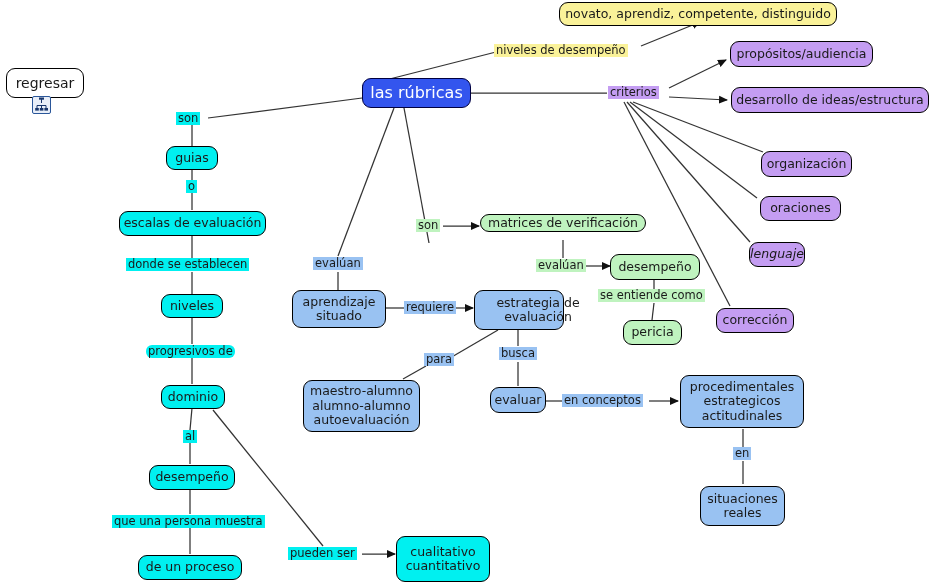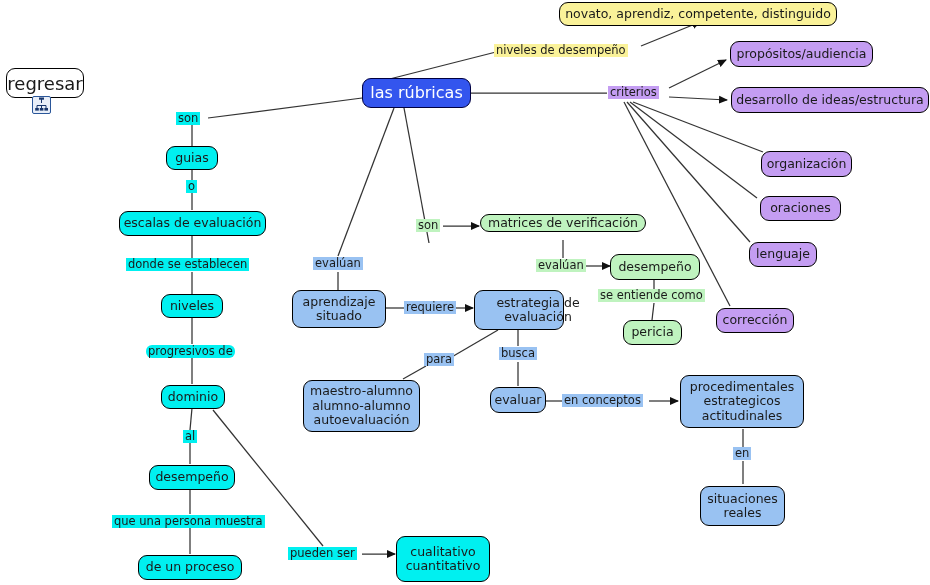--- a/index.html
+++ b/index.html
@@ -76,21 +76,21 @@
     top: 68px;
     width: 78px;
     height: 30px;
     box-sizing: border-box;
     background: #ffffff;
     border: 1.3px solid #000000;
     border-radius: 9px;
     display: flex;
     align-items: center;
     justify-content: center;
-    font-size: 18px;
+    font-size: 14px;
     color: #1a1a1a;
     z-index: 8;
     cursor: pointer;
   }
   #back-icon {
     position: absolute;
     left: 32px;
     top: 96px;
     width: 19px;
     height: 18px;
@@ -221,21 +221,21 @@
   </div>
 
   <div class="node root" style="left:362px; top:78px; width:109px; height:30px;">las rúbricas</div>
 
   <div class="node yellow" style="left:559px; top:2px; width:278px; height:24px;">novato, aprendiz, competente, distinguido</div>
 
   <div class="node purple" style="left:730px; top:41px; width:143px; height:26px;">propósitos/audiencia</div>
   <div class="node purple" style="left:731px; top:87px; width:198px; height:26px;">desarrollo de ideas/estructura</div>
   <div class="node purple" style="left:761px; top:151px; width:91px; height:26px;">organización</div>
   <div class="node purple" style="left:760px; top:196px; width:81px; height:25px;">oraciones</div>
-  <div class="node purple" style="left:749px; top:242px; width:68px; height:25px;">lenguaje</div>
+  <div class="node purple" style="left:749px; top:242px; width:56px; height:25px;font-style:italic;">lenguaje</div>
   <div class="node purple" style="left:716px; top:308px; width:78px; height:25px;">corrección</div>
 
   <div class="node cyan" style="left:166px; top:146px; width:52px; height:24px;">guias</div>
   <div class="node cyan" style="left:119px; top:211px; width:147px; height:25px;">escalas de evaluación</div>
   <div class="node cyan" style="left:161px; top:294px; width:62px; height:24px;">niveles</div>
   <div class="node cyan" style="left:161px; top:385px; width:64px; height:24px;">dominio</div>
   <div class="node cyan" style="left:149px; top:465px; width:86px; height:25px;">desempeño</div>
   <div class="node cyan" style="left:138px; top:555px; width:104px; height:25px;">de un proceso</div>
   <div class="node cyan" style="left:396px; top:536px; width:94px; height:46px;">cualitativo
 cuantitativo</div>

